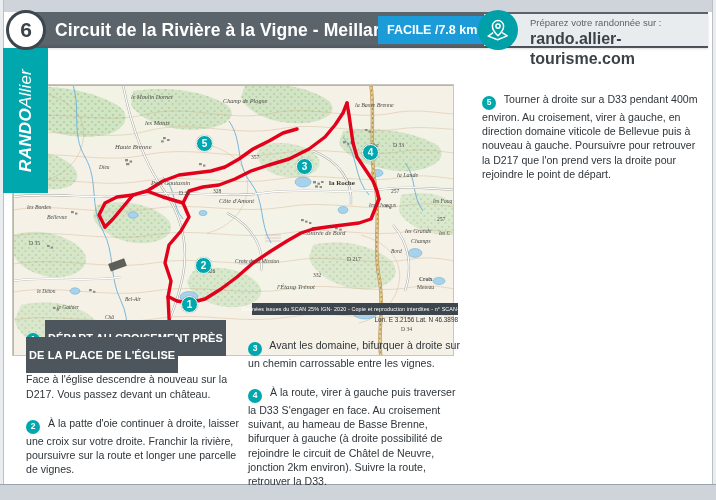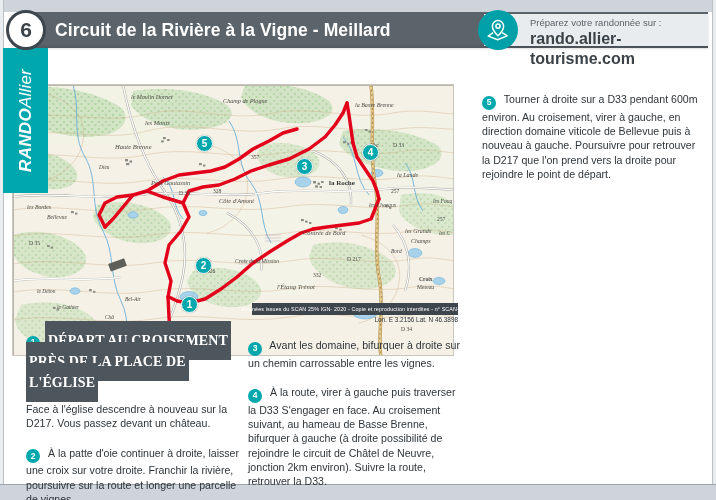--- a/index.html
+++ b/index.html
@@ -90,44 +90,44 @@
 
   .step{position:relative;margin-bottom:15px;}
   .step-badge{
     display:inline-flex;align-items:center;justify-content:center;
     width:14px;height:14px;border-radius:50%;background:#00a8ae;color:#fff;
     font-size:8.5px;font-weight:bold;vertical-align:-2px;margin-right:5px;
   }
   .step-body{display:inline;}
 
   .step-heading{
-    display:inline;background:#4e565d;color:#fff;font-weight:bold;font-size:14px;
+    display:inline;background:#4e565d;color:#fff;font-weight:bold;font-size:11px;
     padding:12px 3px;line-height:1.5;box-decoration-break:clone;-webkit-box-decoration-break:clone;
     letter-spacing:.1px;
-    font-family:Liberation Serif, serif;
   }
   .heading-block{margin-bottom:9px;}
 
   .col-left .step-1 .step-badge{vertical-align:0px;}
 </style>
 </head>
 <body>
 
 <div class="page">
 
   <div class="frame-top"></div>
   <div class="frame-left"></div>
   <div class="frame-right"></div>
   <div class="frame-bottom"></div>
 
   <div class="header"></div>
   <div class="header-shadow"></div>
 
   <div class="num-badge">6</div>
   <div class="route-title">Circuit de la Rivière à la Vigne - Meillard</div>
+  <div class="difficulty">FACILE /7.8 km</div>
 
   <div class="promo"></div>
   <div class="promo-circle">
     <svg width="26" height="26" viewBox="0 0 26 26" aria-hidden="true">
       <path d="M13 3.6c-3.1 0-5.6 2.5-5.6 5.6 0 4.1 5.6 9.6 5.6 9.6s5.6-5.5 5.6-9.6c0-3.1-2.5-5.6-5.6-5.6z" fill="none" stroke="#ffffff" stroke-width="1.5"></path>
       <circle cx="13" cy="9.1" r="2.1" fill="none" stroke="#ffffff" stroke-width="1.5"></circle>
       <path d="M8.2 15.6 3.2 19.1l9.4 3.6 9.6-3.8-5.1-3.3" fill="none" stroke="#ffffff" stroke-width="1.5" stroke-linejoin="round"></path>
     </svg>
   </div>
   <div class="promo-text">
@@ -431,17 +431,17 @@
     </div>
     <div class="step" style="margin-top:0;">
       <span class="step-badge">4</span>
       <span class="step-body">À la route, virer à gauche puis traverser la D33  S'engager en face. Au croisement suivant, au hameau de Basse Brenne, bifurquer à gauche (à droite possibilité de rejoindre le circuit de Châtel de Neuvre, jonction 2km environ). Suivre la route, retrouver la D33.</span>
     </div>
   </div>
 
   <div class="col col-right">
     <div class="step">
       <span class="step-badge">5</span>
-      <span class="step-body">Tourner à droite sur a D33 pendant 600m environ. Au croisement, virer à gauche, en direction domaine viticole de Bellevue puis à nouveau à gauche. Poursuivre pour retrouver la D217 que l'on prend vers la droite pour rejoindre le point de départ.</span>
+      <span class="step-body">Tourner à droite sur a D33 pendant 400m environ. Au croisement, virer à gauche, en direction domaine viticole de Bellevue puis à nouveau à gauche. Poursuivre pour retrouver la D217 que l'on prend vers la droite pour rejoindre le point de départ.</span>
     </div>
   </div>
 
 </div>
 
 </body></html>

